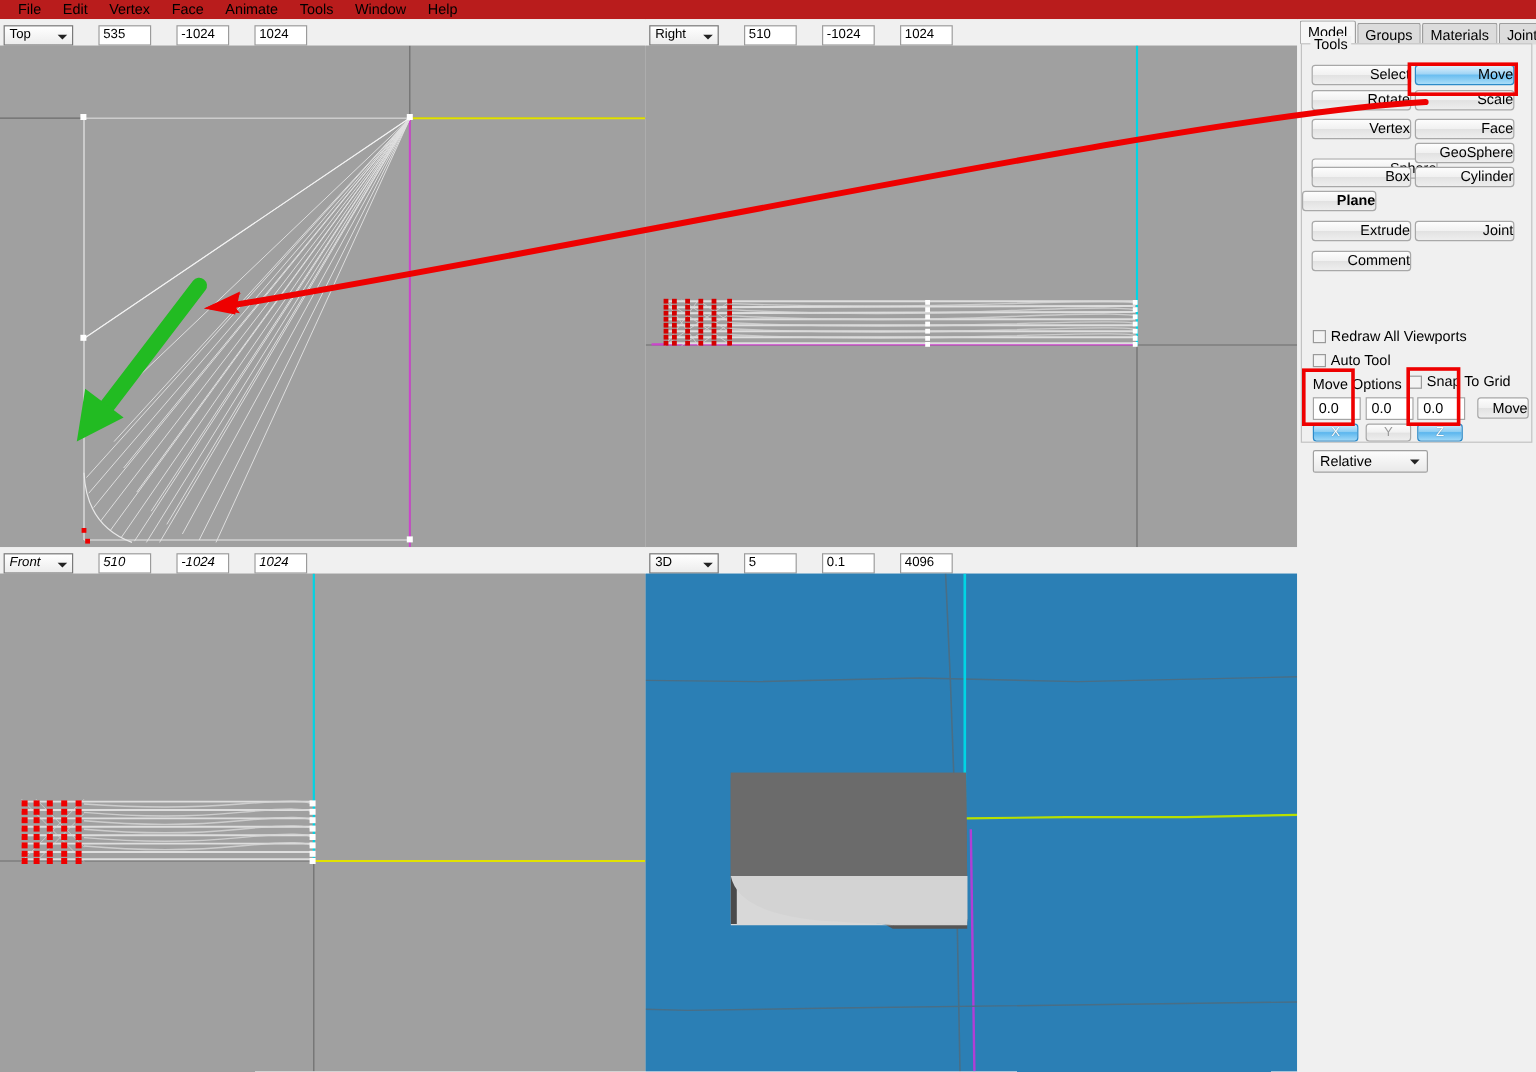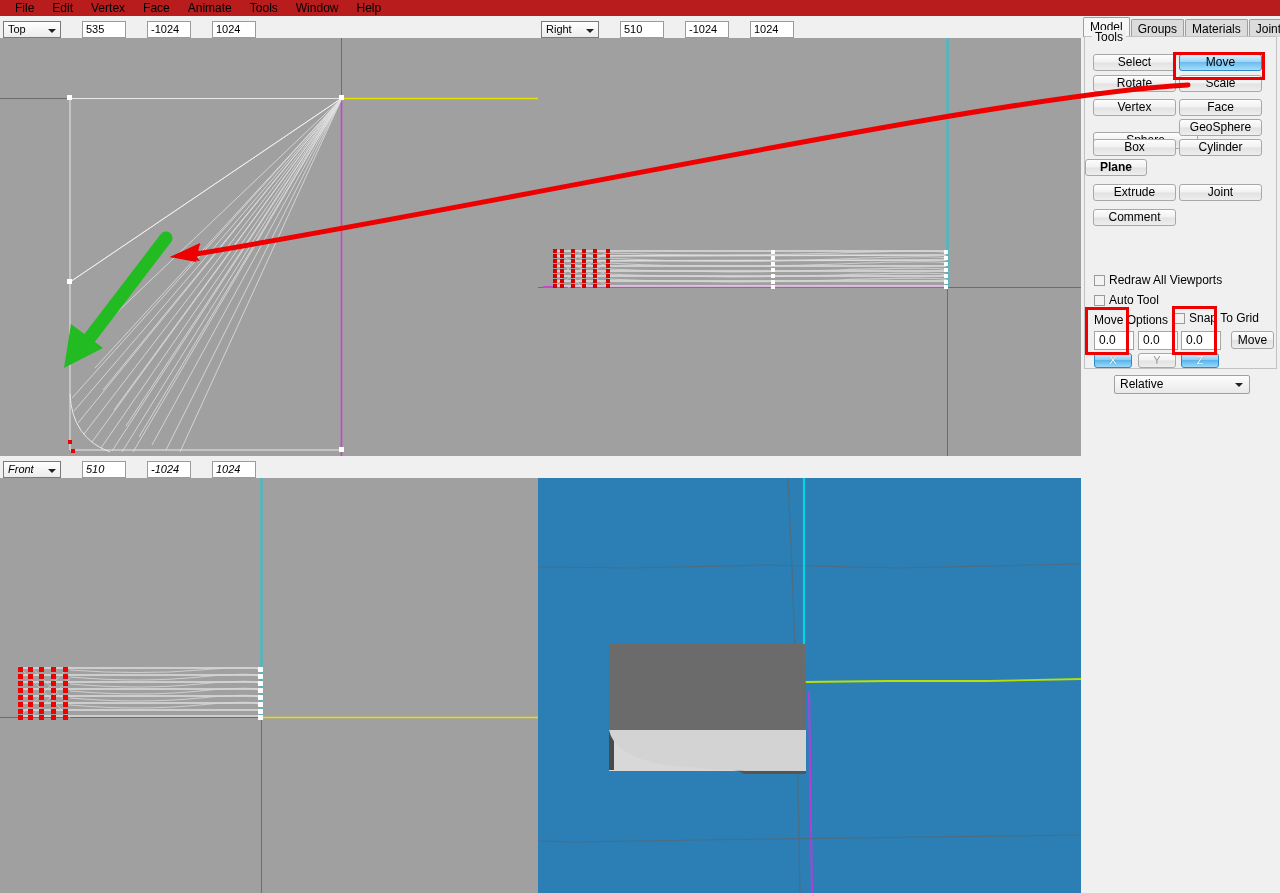--- a/index.html
+++ b/index.html
@@ -133,21 +133,21 @@
   }
   .btn {
     position: absolute;
     height: 17px;
     background: linear-gradient(#fdfdfd 0%, #f1f1f1 48%, #e2e2e2 52%, #eeeeee 100%);
     border: 1px solid #a8a8a8;
     border-radius: 3px;
     box-sizing: border-box;
     font-size: 12px;
     line-height: 15px;
-    text-align: center;
+    text-align: right;
     cursor: default;
     color: #000;
   }
   .btn.sel {
     background: linear-gradient(#dff0fb 0%, #9fd4f5 45%, #69bdf0 50%, #a9ddf8 100%);
     border: 1px solid #2c8ac8;
   }
   .chk {
     position: absolute;
     font-size: 12px;
@@ -195,30 +195,29 @@
     color: #ffffff;
     text-shadow: 0 0 1px rgba(0,0,0,.45);
   }
   .axis-btn.off {
     background: linear-gradient(#fdfdfd 0%, #f1f1f1 48%, #e2e2e2 52%, #eeeeee 100%);
     border: 1px solid #a8a8a8;
     color: #9b9b9b;
   }
   .relcombo {
     position: absolute;
-    width: 136px; height: 19px;
+    width: 96px; height: 19px;
     border: 1px solid #a0a0a0;
     background: linear-gradient(#fdfdfd,#e9e9e9);
     box-sizing: border-box;
     font-size: 12px;
     line-height: 17px;
     padding-left: 5px;
     border-radius: 2px;
     cursor: default;
-    margin-left: 20px;
   }
   .relcombo .arrow {
     position: absolute; right: 6px; top: 7px;
     width: 0; height: 0;
     border-left: 4px solid transparent;
     border-right: 4px solid transparent;
     border-top: 4px solid #222;
   }
 
   
@@ -543,20 +542,29 @@
           <rect x="258" y="203" width="5" height="5"></rect>
           <rect x="258" y="210" width="5" height="5"></rect>
           <rect x="258" y="217" width="5" height="5"></rect>
           <rect x="258" y="224" width="5" height="5"></rect>
           <rect x="258" y="231" width="5" height="5"></rect>
           <rect x="258" y="237" width="5" height="5"></rect>
       </g>
     </svg>
   </div>
 
+  <div class="vp-header" style="left:538px;top:456px;width:543px;">
+    <div class="combo">
+      <span>3D</span>
+      <span class="arrow"></span>
+    </div>
+    <div class="numfield">5</div>
+    <div class="numfield">0.1</div>
+    <div class="numfield">4096</div>
+  </div>
 
   <div class="vp" style="left:538px;top:478px;width:543px;height:415px;background:#2b7fb5;">
     <svg width="543" height="415" viewBox="0 0 543 415">
       <rect x="0" y="0" width="543" height="415" fill="#2b7fb5"></rect>
 
       <g stroke="#4a6e85" stroke-width="1.1" fill="none">
         <path d="M0,570 L200,567 L250,568 L543,563"></path>
         <path d="M0,570 L543,563"></path>
         <path d="M0,569 L543,562"></path>
         <path d="M2,569 L540,562"></path>

